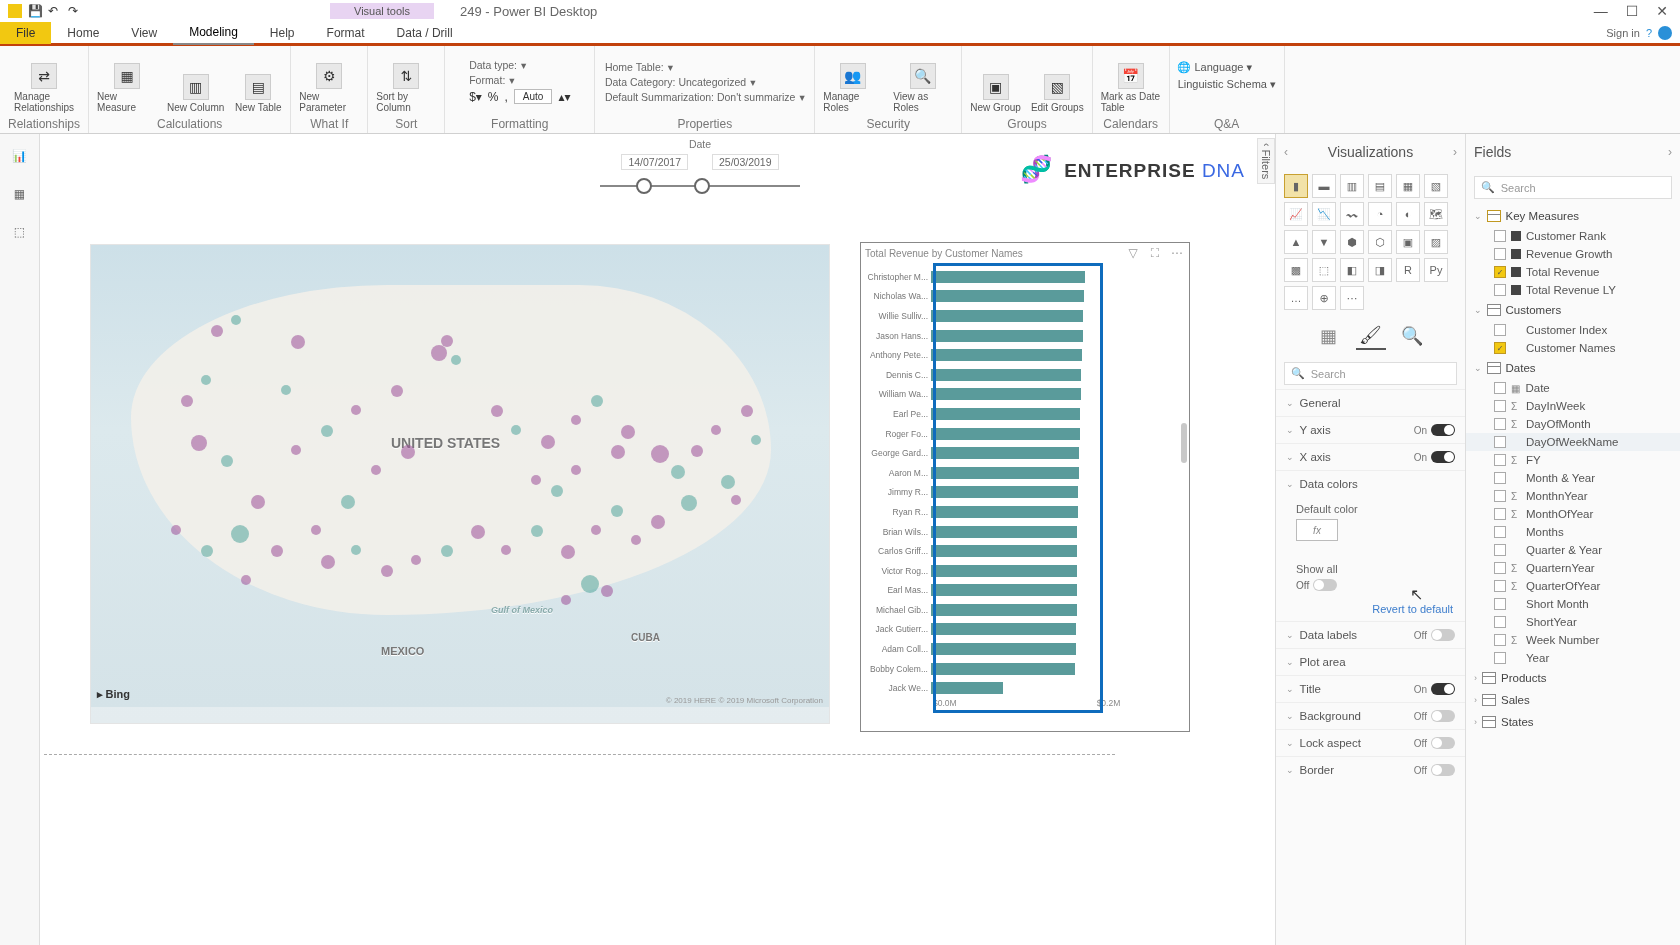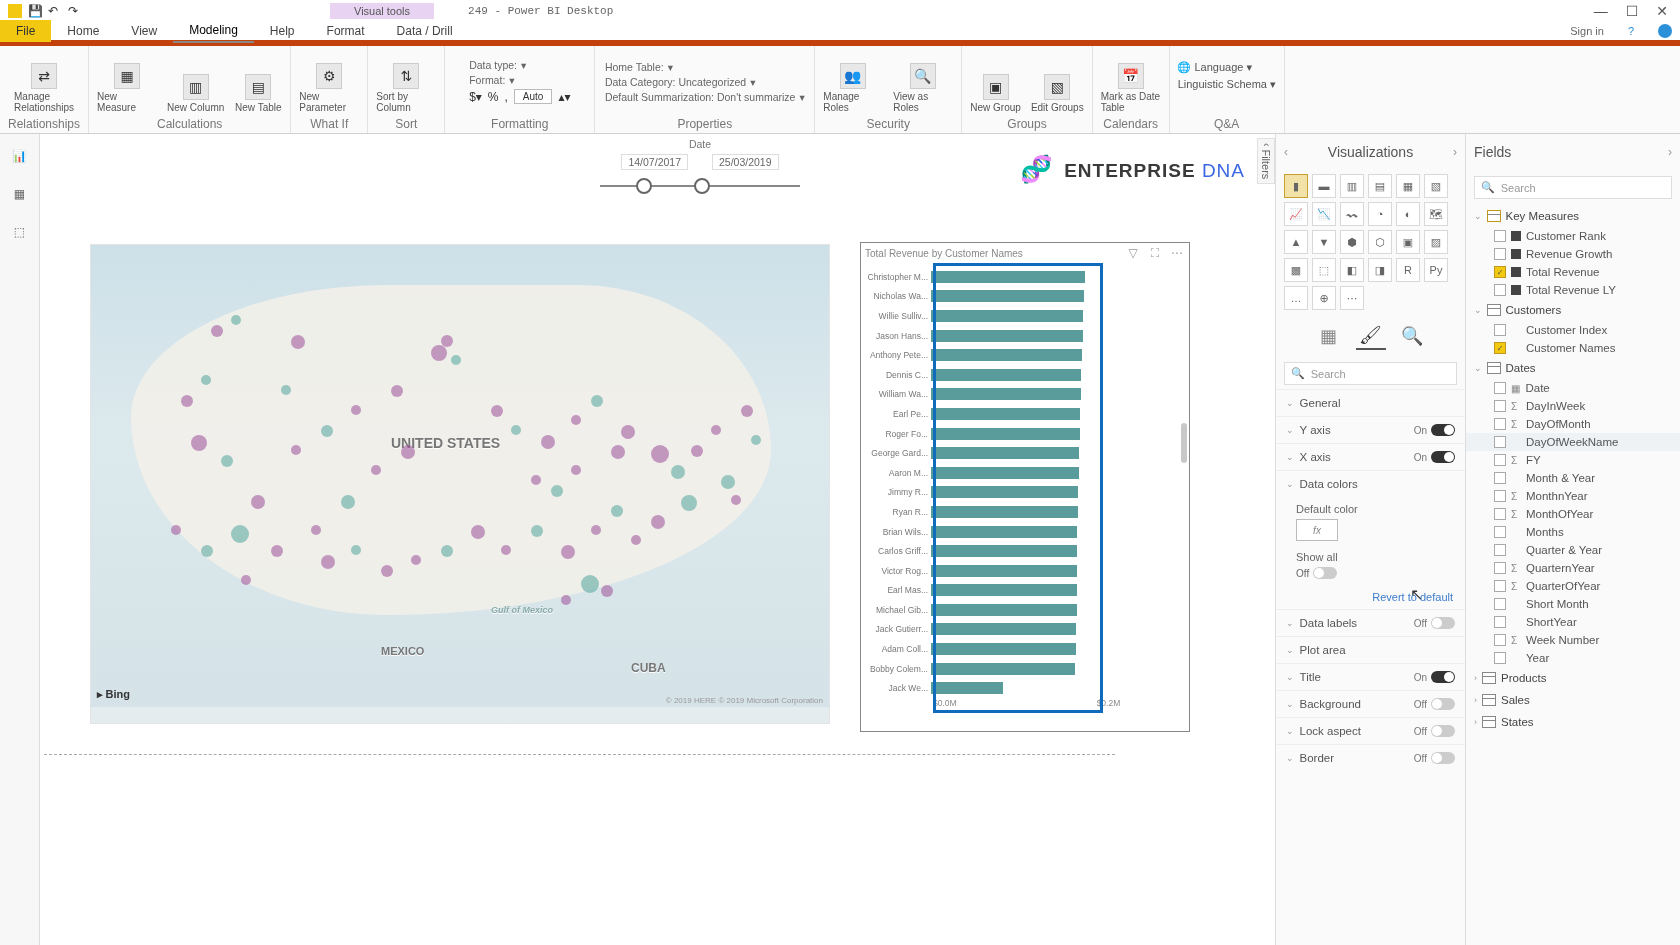--- a/index.html
+++ b/index.html
@@ -3,30 +3,30 @@
 <meta charset="utf-8">
 <style>
 * { box-sizing: border-box; margin: 0; padding: 0; font-family: "Segoe UI", Tahoma, sans-serif; }
 body { background: #fff; font-size: 12px; color: #333; overflow: hidden; width: 1680px; height: 945px; }
 
 
 .titlebar { height: 22px; display: flex; align-items: center; background: #fff; }
 .titlebar .qat { display: flex; gap: 6px; padding: 0 8px; align-items: center; }
 .titlebar .qat .ico { width: 14px; height: 14px; display: inline-block; }
 .titlebar .visual-tools { background: #e8d4f2; color: #555; padding: 2px 24px; margin-left: 240px; font-size: 11px; }
-.titlebar .title { margin-left: 34px; color: #666; font-size: 11px; font-family: Liberation Mono, monospace; }
+.titlebar .title { margin-left: 26px; color: #666; font-size: 13px; }
 .titlebar .winctrl { margin-left: auto; display: flex; gap: 18px; padding-right: 12px; font-size: 14px; color: #555; }
 .titlebar .winctrl span { cursor: pointer; }
 
 
-.tabsrow { height: 24px; display: flex; align-items: center; border-bottom: 6px solid #c2410c; }
+.tabsrow { height: 24px; display: flex; align-items: center; border-bottom: 3px solid #c2410c; }
 .file-tab { background: #f2c811; color: #333; padding: 4px 16px; font-size: 12px; }
 .rtab { padding: 4px 16px; color: #444; font-size: 12px; cursor: pointer; }
 .rtab.active { color: #000; border-bottom: 2px solid #888; }
-.signin { margin-left: auto; padding-right: 8px; color: #666; font-size: 11px; display:flex; align-items:center; gap:24px;}
+.signin { margin-left: auto; padding-right: 8px; color: #666; font-size: 11px; display:flex; align-items:center; gap:6px;}
 .signin .avatar { width: 14px; height: 14px; border-radius: 50%; background: #2a90d8; display:inline-block;}
 
 
 .ribbon { height: 88px; background: #fafafa; border-bottom: 1px solid #d0d0d0; display: flex; }
 .rgroup { border-right: 1px solid #e2e2e2; padding: 4px 8px 2px; display: flex; flex-direction: column; align-items: center; justify-content: flex-end; gap: 2px; }
 .rgroup .items { display: flex; gap: 10px; align-items: flex-end; justify-content: center; flex: 1; }
 .rgroup .glabel { font-size: 12px; color: #777; text-align: center; padding-top: 2px; }
 .rbtn { display: flex; flex-direction: column; align-items: center; gap: 2px; min-width: 48px; cursor: pointer; }
 .rbtn .rico { width: 26px; height: 26px; background: #e8e8e8; border: 1px solid #ccc; display: flex; align-items: center; justify-content: center; font-size: 14px; }
 .rbtn .rlbl { font-size: 10px; color: #555; text-align: left; line-height: 11px; max-width: 60px; }
@@ -326,21 +326,21 @@
     <div class="logo-area">
       <div class="dna">🧬</div>
       <div class="txt"><span>ENTERPRISE </span><span class="d">DNA</span></div>
     </div>
 
     <div class="map-vis">
       <div class="mapbody" id="mapbody">
         <div class="land"></div>
         <div class="country-label" style="left:300px; top:190px;">UNITED STATES</div>
         <div class="country-label" style="left:290px; top:400px; font-size:11px;">MEXICO</div>
-        <div class="country-label" style="left:540px; top:416px; font-size:12px;">CUBA</div>
+        <div class="country-label" style="left:540px; top:387px; font-size:10px;">CUBA</div>
         <div class="country-label" style="left:400px; top:360px; font-size:9px; font-style:italic; color:#8aa;">Gulf of Mexico</div>
         <div class="bing">▸ <span>Bing</span></div>
         <div class="copyright">© 2019 HERE © 2019 Microsoft Corporation</div>
       <div class="bubble p" style="left: 120px; top: 80px; width: 12px; height: 12px;"></div>
           <div class="bubble t" style="left: 140px; top: 70px; width: 10px; height: 10px;"></div>
           <div class="bubble p" style="left: 200px; top: 90px; width: 14px; height: 14px;"></div>
           <div class="bubble t" style="left: 190px; top: 140px; width: 10px; height: 10px;"></div>
           <div class="bubble p" style="left: 100px; top: 190px; width: 16px; height: 16px;"></div>
           <div class="bubble t" style="left: 130px; top: 210px; width: 12px; height: 12px;"></div>
           <div class="bubble p" style="left: 160px; top: 250px; width: 14px; height: 14px;"></div>
@@ -573,21 +573,21 @@
             <span class="switch on"></span>
           </span>
         </div>
         <div class="fmt-item">
           <span class="chev">⌄</span>
           <span>Data colors</span>
         </div>
         <div class="sub-panel">
           <div>Default color</div>
           <div class="colorbox">fx</div>
-          <div style="margin-top: 10px;">Show all</div>
+          <div style="margin-top: 22px;">Show all</div>
           <div style="display: flex; align-items: center; gap: 4px; margin-top: 4px;">
             <span style="font-size: 10px;">Off</span>
             <span class="switch off"></span>
           </div>
         </div>
         <div class="revert">Revert to default</div>
         <div class="fmt-item">
           <span class="chev">⌄</span>
           <span>Data labels</span>
           <span class="tog">

